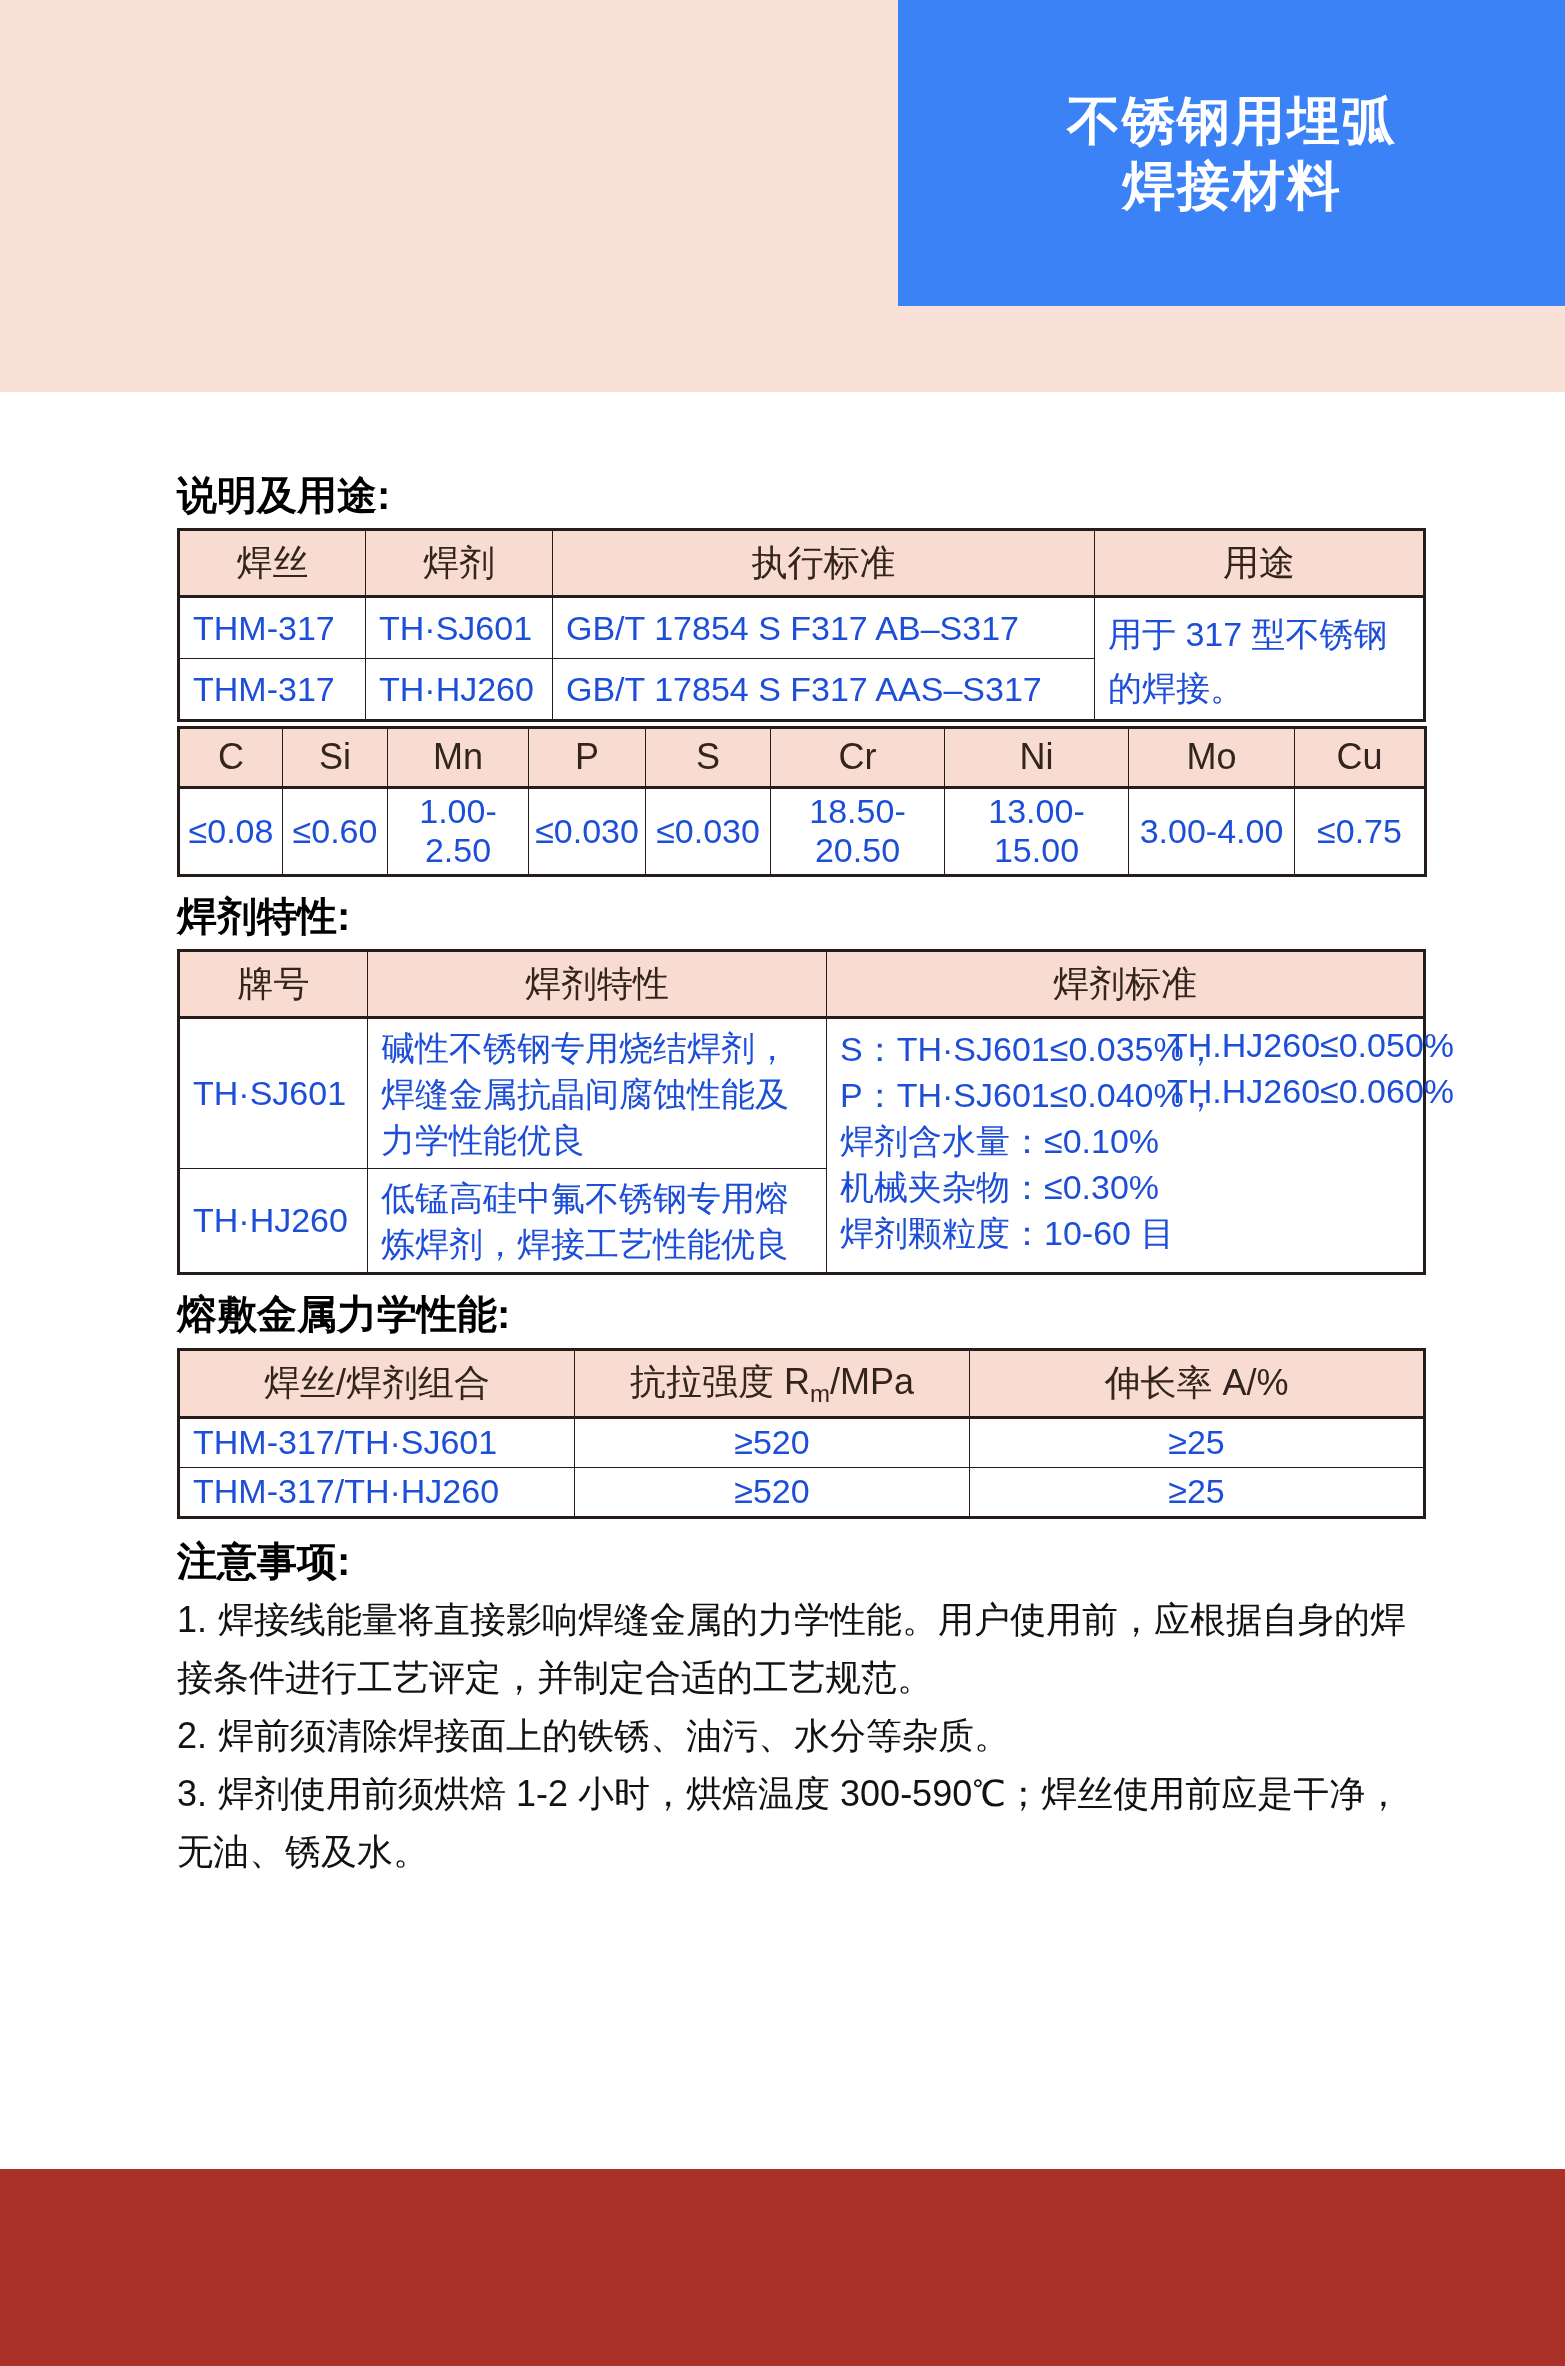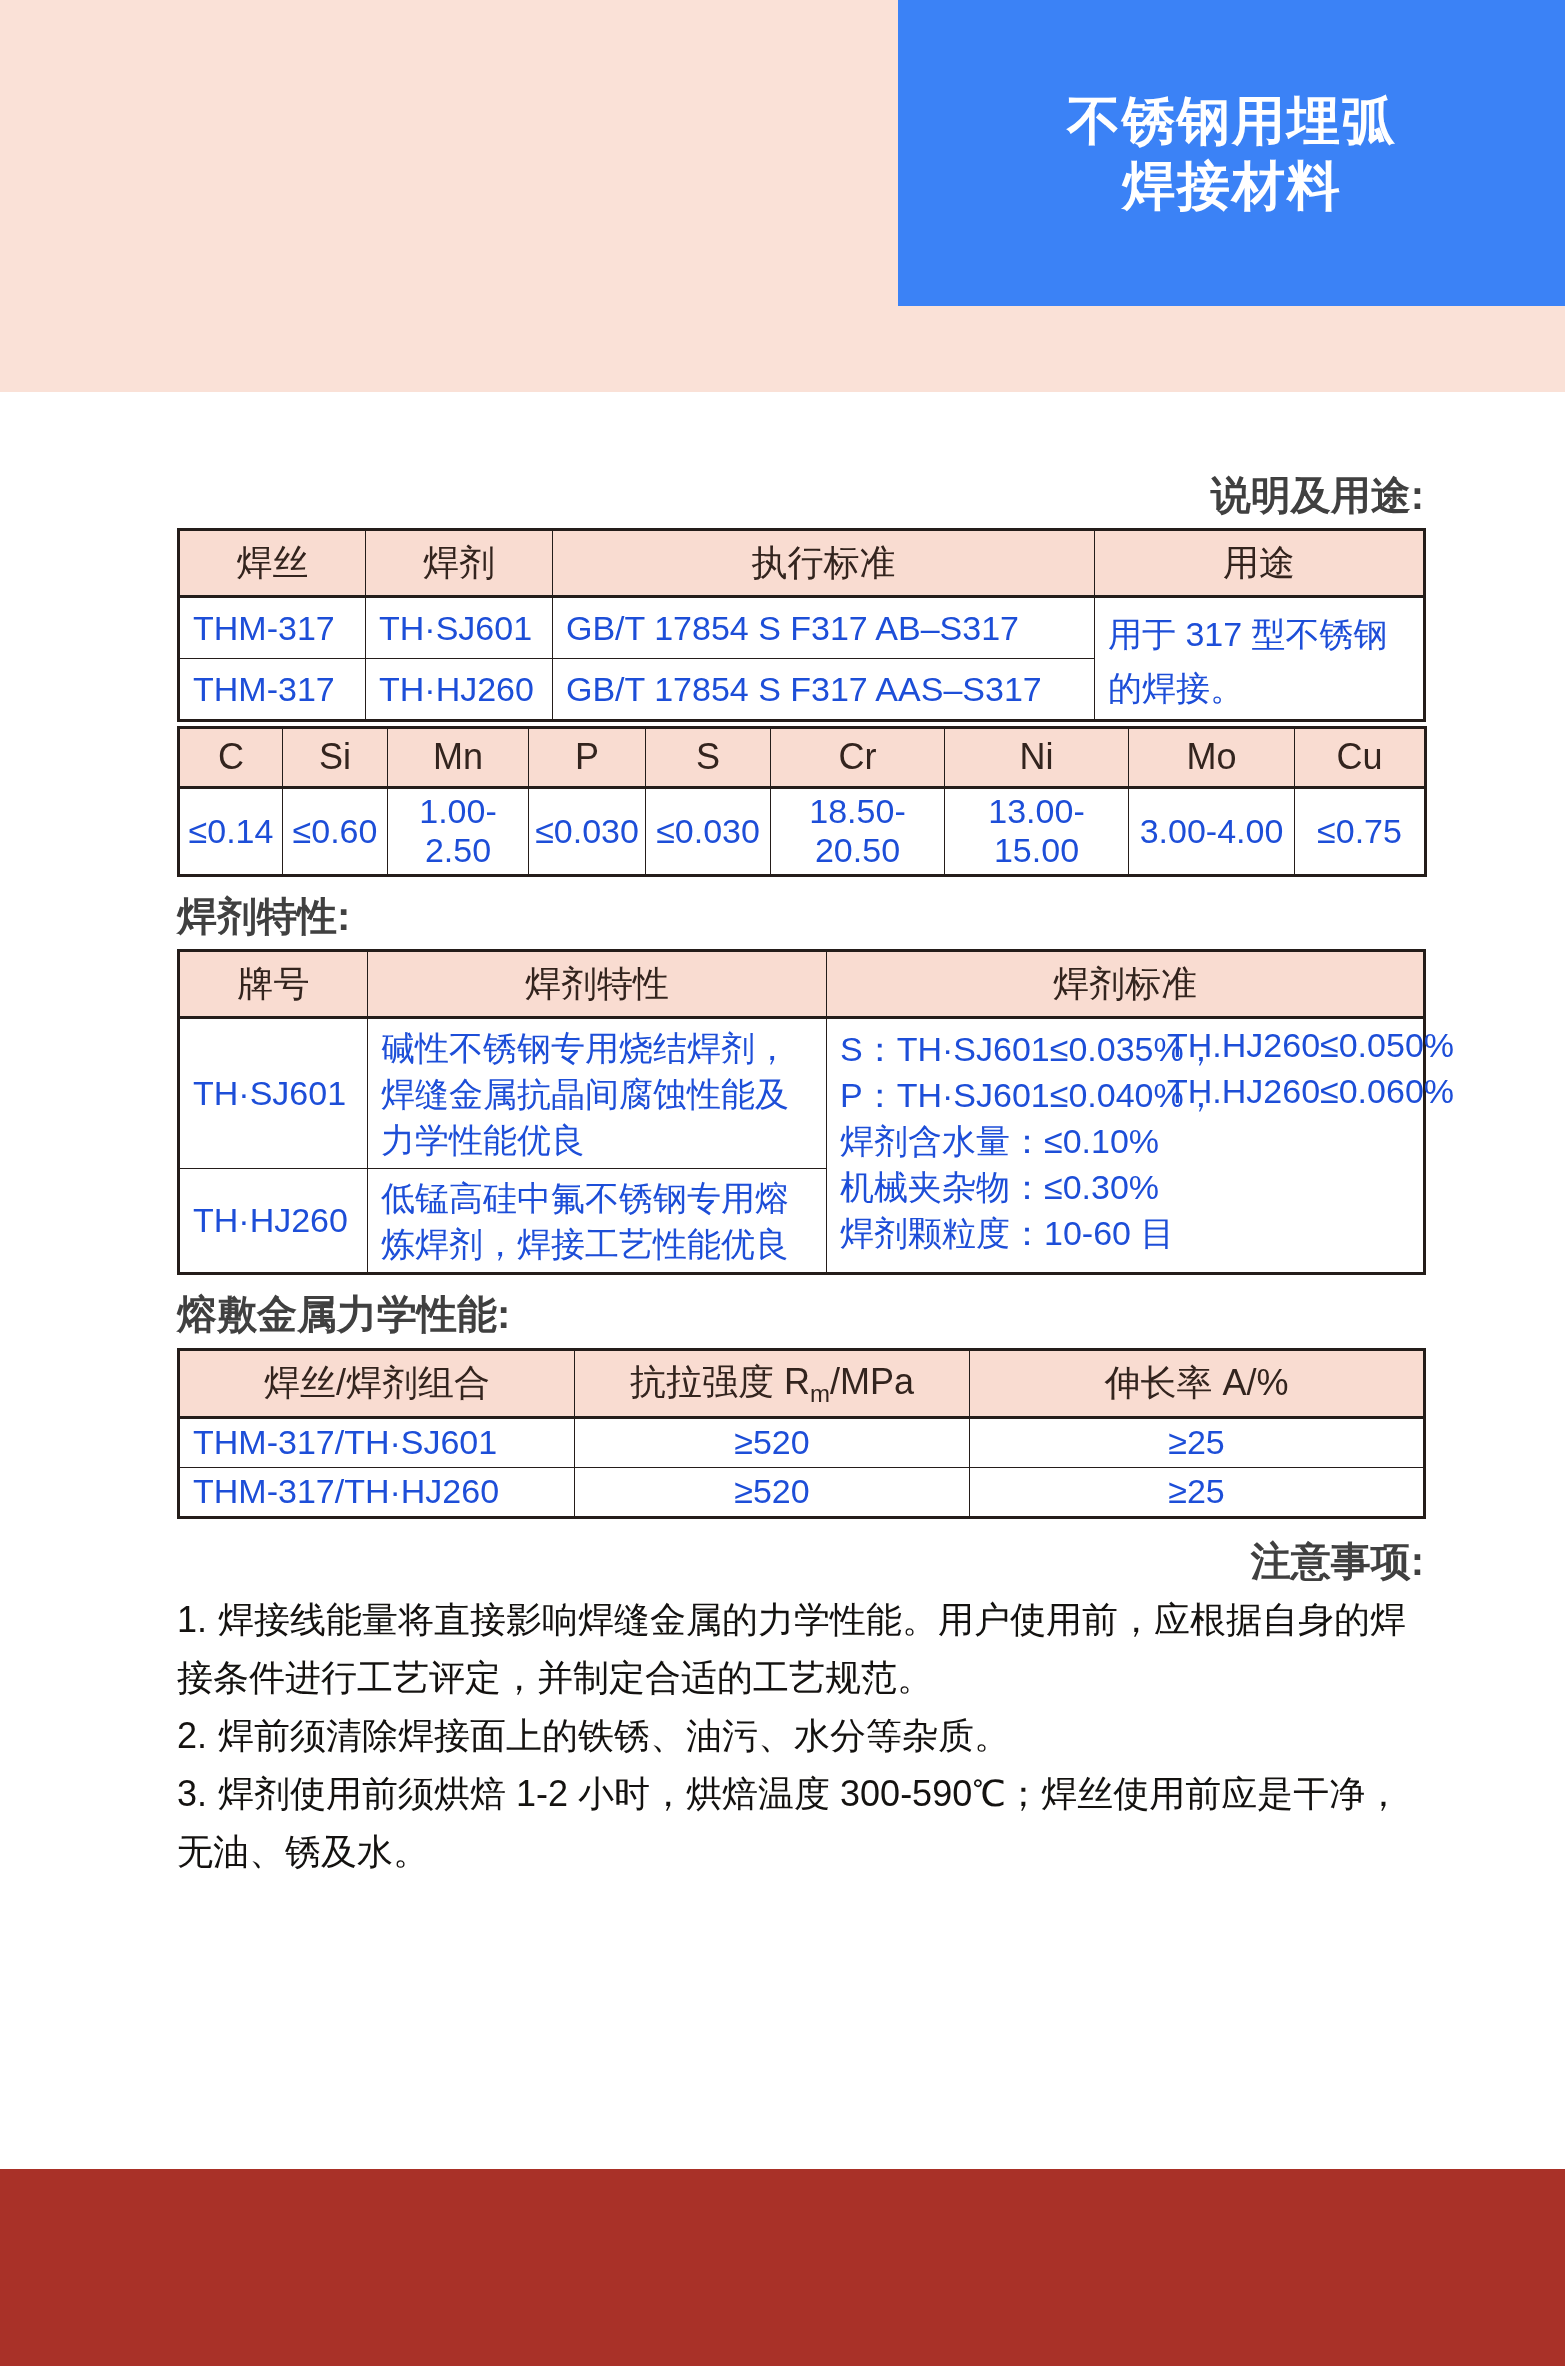--- a/index.html
+++ b/index.html
@@ -15,22 +15,22 @@
   }
   .brand-banner {
     position:absolute; top:0; left:898px; width:668px; height:306px;
     background:#3b82f6; display:flex; flex-direction:column;
     align-items:center; justify-content:center;
     color:#ffffff; font-weight:bold; font-size:53px; line-height:65px;
     letter-spacing:1.9px;
   }
   .content { position:absolute; top:471px; left:177px; width:1247px; }
   .sec-title {
-    font-size:40px; font-weight:bold; color:#404040;
-    line-height:48px; margin-bottom:9.3px;text-align:right;
+    font-size:40px; font-weight:bold; color:#000000;
+    line-height:48px; margin-bottom:9.3px;
   }
   .title-row { display:flex; justify-content:space-between; align-items:flex-end; margin-top:15px; }
   .unit { font-size:40px; font-weight:bold; padding-right:5.6px; }
   table { border-collapse:collapse; width:1247px; table-layout:fixed; margin-bottom:3.7px; }
   th, td { border:1.9px solid #241d1a; }
   table { border:3.7px solid #241d1a; }
   thead th { border-bottom:3.7px solid #241d1a; }
   th {
     background:#f9dcd1; font-weight:normal; font-size:36px; color:#33241e;
     text-align:center; padding:7.4px 5.6px;
@@ -128,21 +128,21 @@
           <th>P</th>
           <th>S</th>
           <th>Cr</th>
           <th>Ni</th>
           <th>Mo</th>
           <th>Cu</th>
         </tr>
       </thead>
       <tbody>
         <tr>
-          <td>≤0.14</td>
+          <td>≤0.08</td>
           <td>≤0.60</td>
           <td>1.00-2.50</td>
           <td>≤0.030</td>
           <td>≤0.030</td>
           <td>18.50-20.50</td>
           <td>13.00-15.00</td>
           <td>3.00-4.00</td>
           <td>≤0.75</td>
         </tr>
       </tbody>

